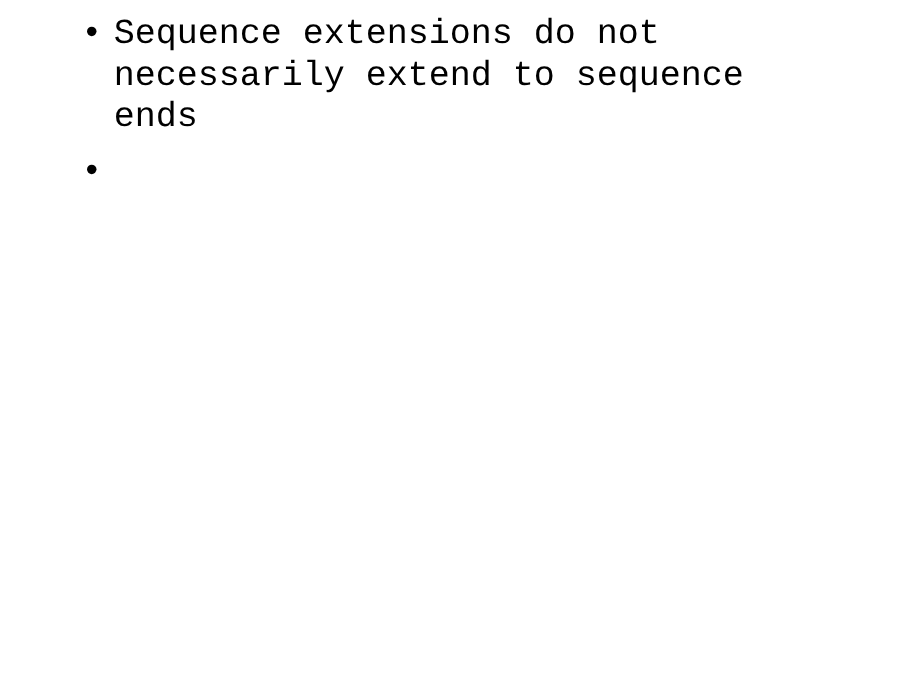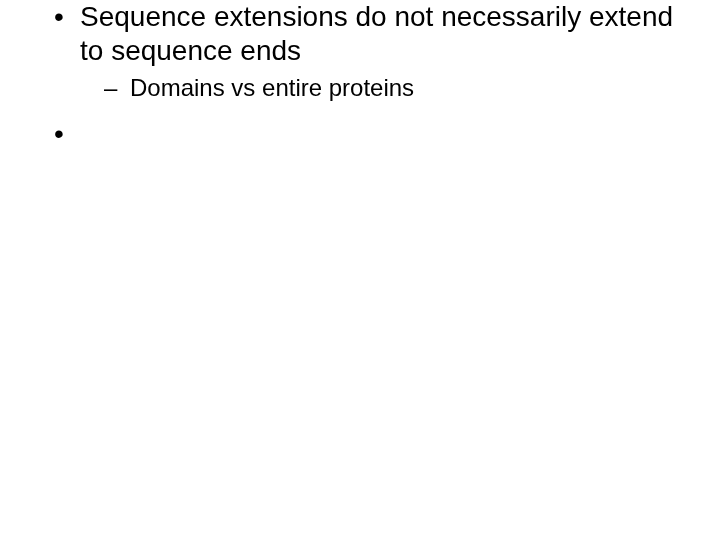--- a/index.html
+++ b/index.html
@@ -25,21 +25,22 @@
     margin-top: 20px;
     margin-bottom: 38px;
   }
   .content {
     padding-left: 54px;
     padding-right: 40px;
   }
   ul.level1 {
     list-style: none;
     padding: 0;
-    margin: 0;
+    margin: 11px;
+    font-family: Liberation Mono, monospace;
   }
   ul.level1 > li {
     font-size: 28px;
     line-height: 1.2;
     margin-bottom: 10px;
     position: relative;
     padding-left: 26px;
   }
   ul.level1 > li::before {
     content: "•";
@@ -69,23 +70,18 @@
   }
 </style>
 </head>
 <body>
 
 <div class="slide">
   <div class="content">
     <ul class="level1">
       <li>
         <span>Sequence extensions do not necessarily extend to sequence ends</span>
-        <ul class="level2">
-          <li>
-            <span>Domains vs entire proteins</span>
-          </li>
-        </ul>
       </li>
       <li>
       </li>
     </ul>
   </div>
 </div>
 
 </body></html>

